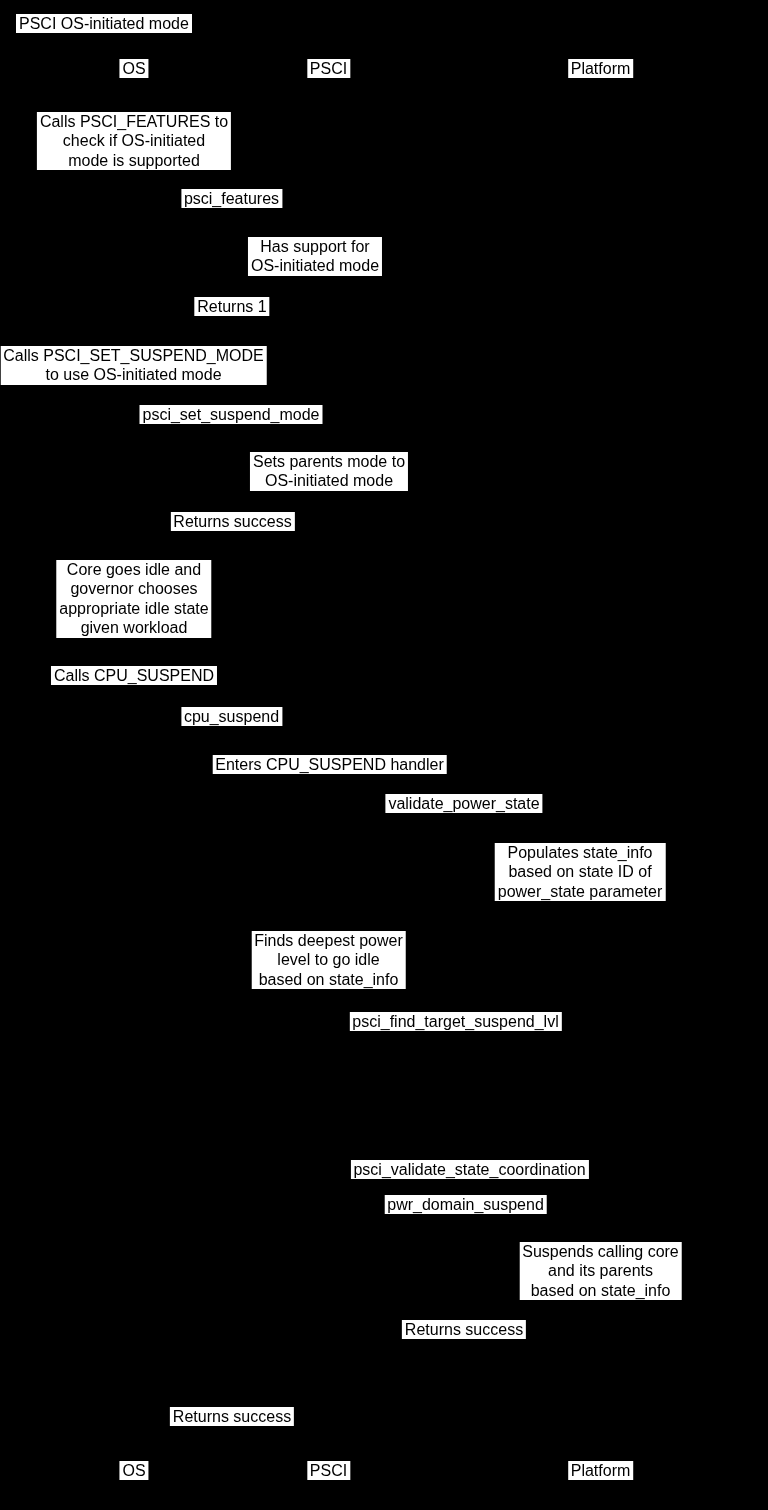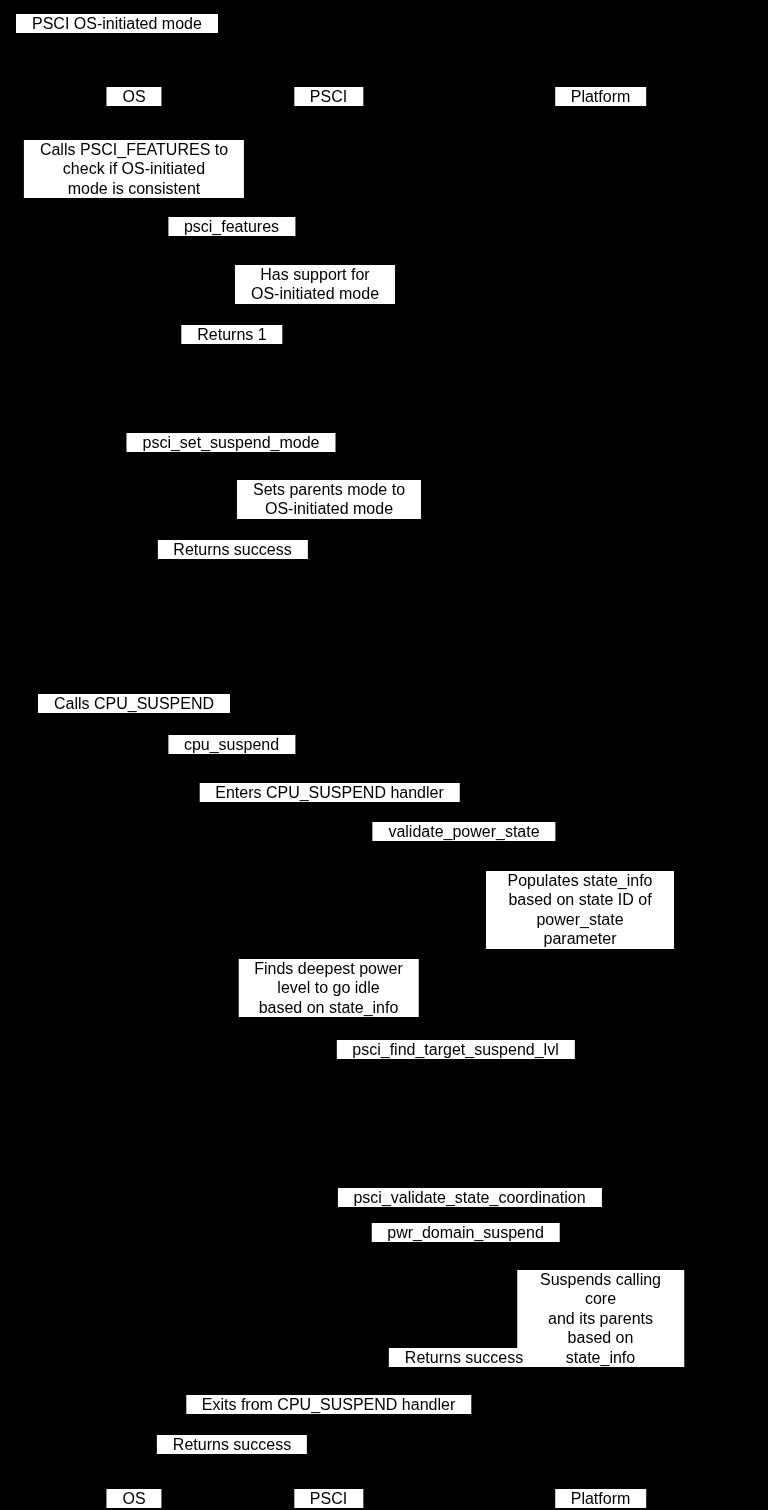--- a/index.html
+++ b/index.html
@@ -14,65 +14,70 @@
     background: #000000;
     overflow: hidden;
     font-family: "Liberation Sans", sans-serif;
   }
   .label {
     position: absolute;
     background: #ffffff;
     color: #000000;
     font-size: 16px;
     line-height: 19.4px;
-    padding: 0 16px;
+    padding: 0 3px;
     text-align: center;
     white-space: pre-line;
   }
-  .c { transform: translateX(-50%); margin-top: 28px; }
+  .c { transform: translateX(-50%); }
 </style>
 </head>
 <body>
 
 <div id="canvas">
 
   <div class="label" style="left:16px;top:14px">PSCI OS-initiated mode</div>
 
   <div class="label c" style="left:134px;top:59px">OS</div>
   <div class="label c" style="left:328.5px;top:59px">PSCI</div>
   <div class="label c" style="left:600.5px;top:59px">Platform</div>
 
   <div class="label c" style="left:134px;top:112px">Calls PSCI_FEATURES to
 check if OS-initiated
-mode is consistent</div>
+mode is supported</div>
   <div class="label c" style="left:231.5px;top:189px">psci_features</div>
   <div class="label c" style="left:315px;top:237px">Has support for
 OS-initiated mode</div>
   <div class="label c" style="left:232px;top:297px">Returns 1</div>
+  <div class="label c" style="left:133.5px;top:346px">Calls PSCI_SET_SUSPEND_MODE
+to use OS-initiated mode</div>
   <div class="label c" style="left:231px;top:405px">psci_set_suspend_mode</div>
   <div class="label c" style="left:329px;top:452px">Sets parents mode to
 OS-initiated mode</div>
   <div class="label c" style="left:232.5px;top:512px">Returns success</div>
+  <div class="label c" style="left:134px;top:560px">Core goes idle and
+governor chooses
+appropriate idle state
+given workload</div>
   <div class="label c" style="left:134px;top:666px">Calls CPU_SUSPEND</div>
   <div class="label c" style="left:231.5px;top:707px">cpu_suspend</div>
   <div class="label c" style="left:329.5px;top:755px">Enters CPU_SUSPEND handler</div>
   <div class="label c" style="left:464px;top:794px">validate_power_state</div>
   <div class="label c" style="left:580px;top:843px">Populates state_info
 based on state ID of
 power_state parameter</div>
   <div class="label c" style="left:328.5px;top:931px">Finds deepest power
 level to go idle
 based on state_info</div>
   <div class="label c" style="left:455.5px;top:1012px">psci_find_target_suspend_lvl</div>
   <div class="label c" style="left:469.5px;top:1160px">psci_validate_state_coordination</div>
   <div class="label c" style="left:465.5px;top:1195px">pwr_domain_suspend</div>
   <div class="label c" style="left:600.5px;top:1242px">Suspends calling core
 and its parents
 based on state_info</div>
   <div class="label c" style="left:464px;top:1320px">Returns success</div>
-  <div class="label c" style="left:328.5px;top:1367px">Exits from CPU_SUSPEND handler</div>
   <div class="label c" style="left:232px;top:1407px">Returns success</div>
 
   <div class="label c" style="left:134px;top:1461px">OS</div>
   <div class="label c" style="left:328.5px;top:1461px">PSCI</div>
   <div class="label c" style="left:600.5px;top:1461px">Platform</div>
 
 </div>
 
 </body></html>

